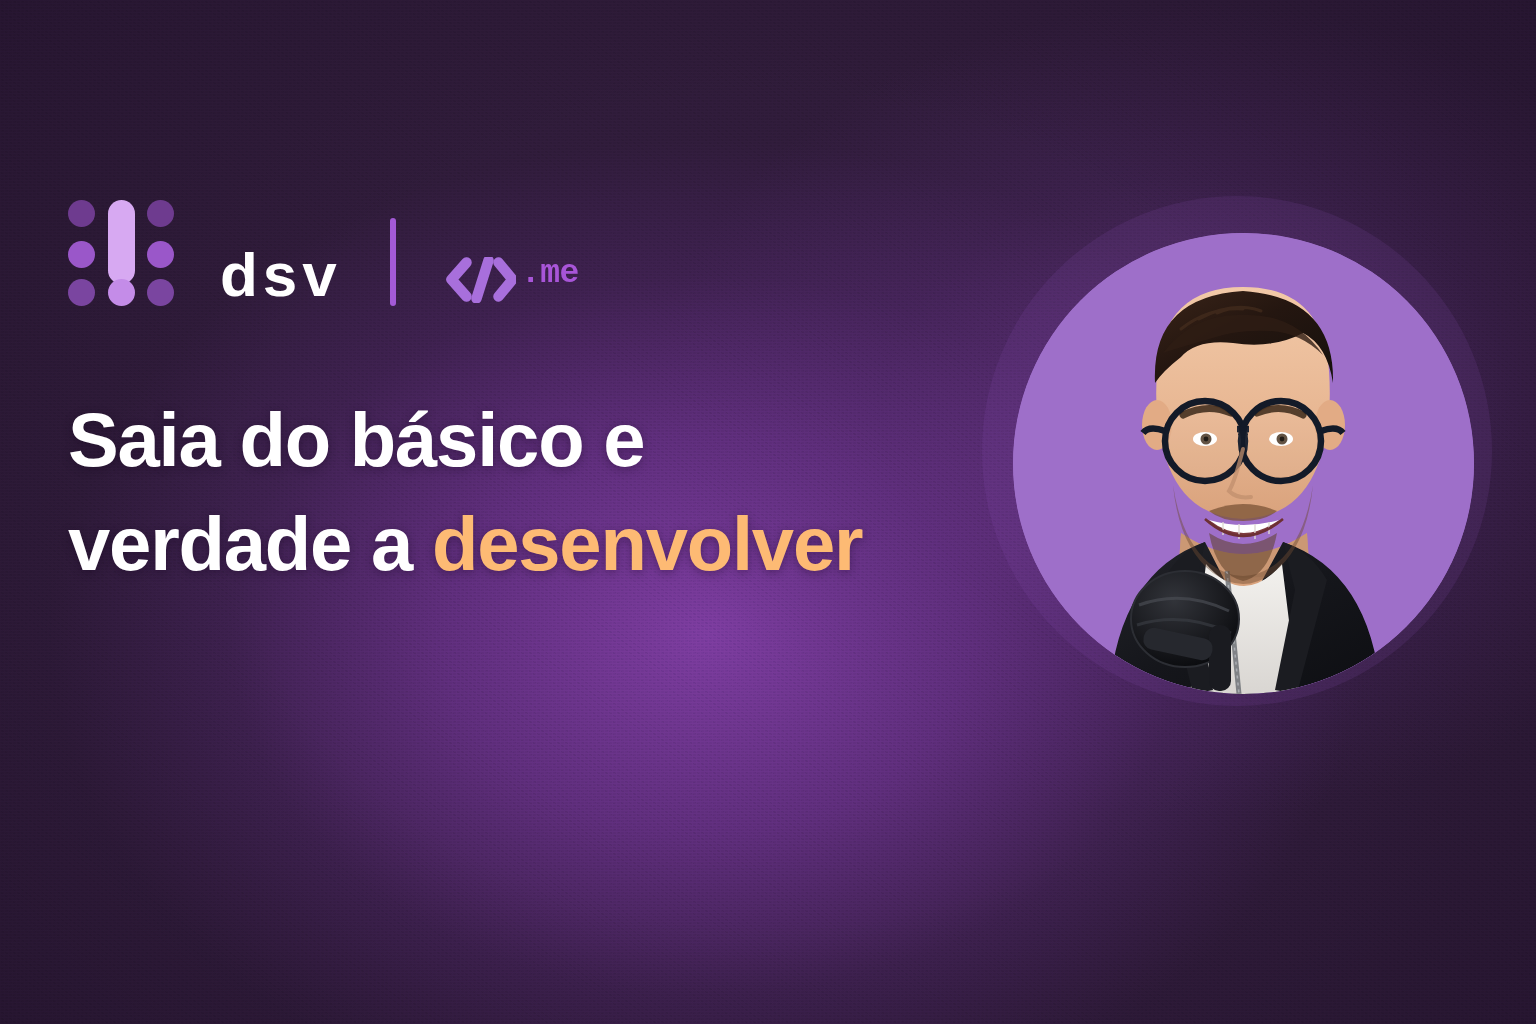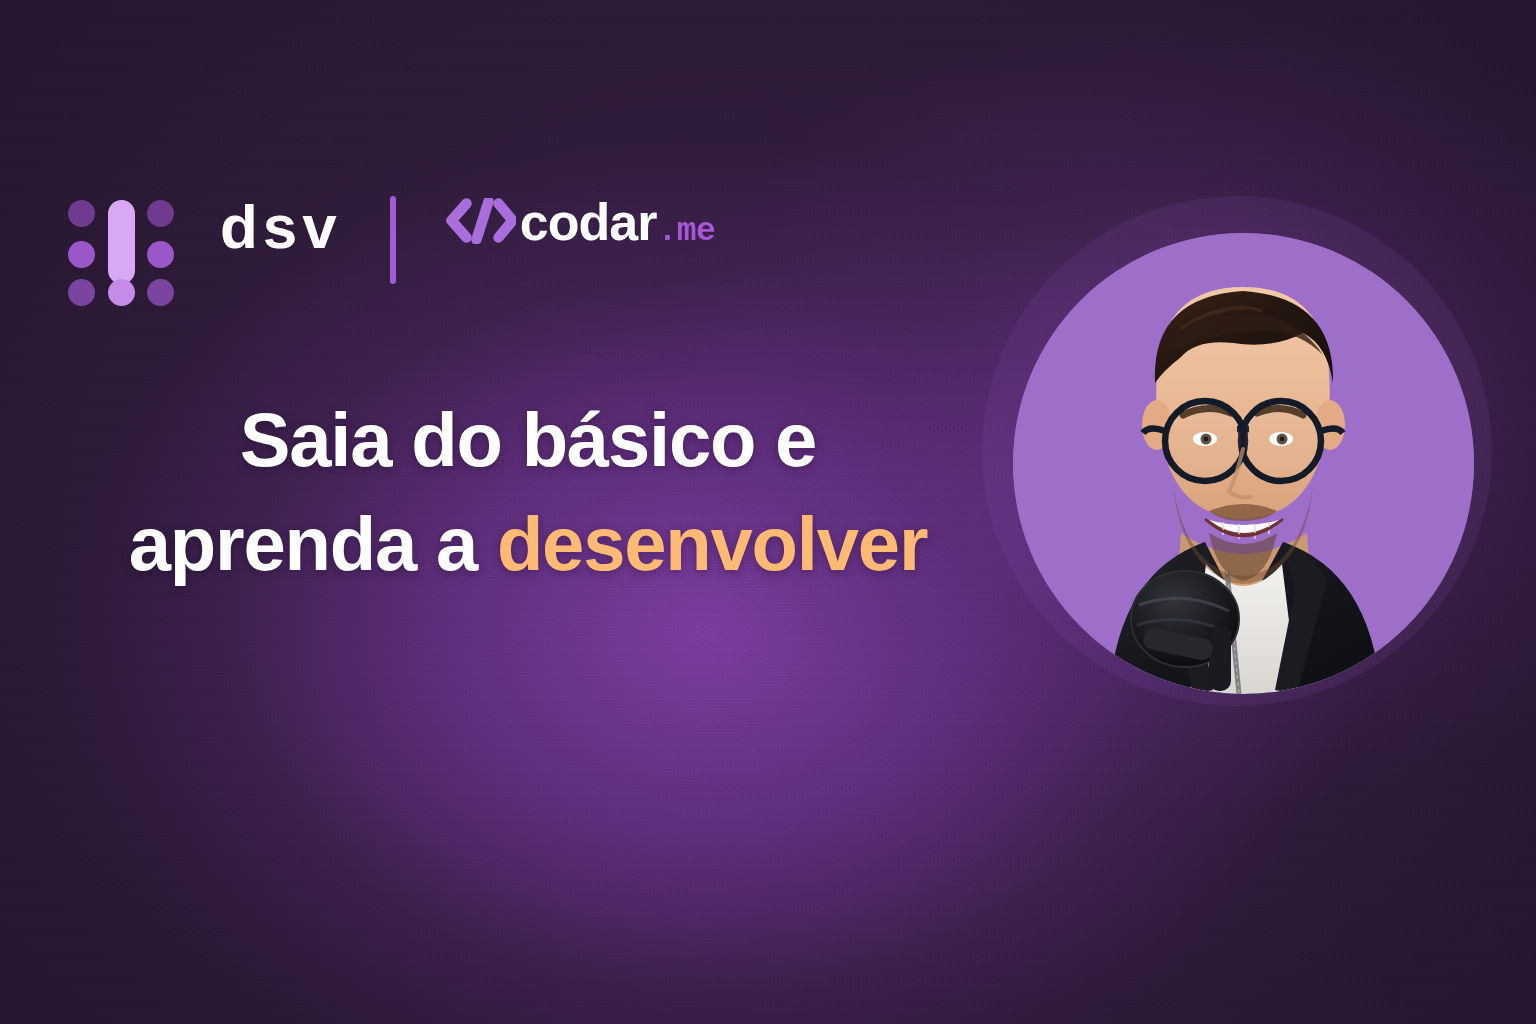--- a/index.html
+++ b/index.html
@@ -57,21 +57,21 @@
       repeating-linear-gradient(90deg,  rgba(255,255,255,.7) 0 1px, rgba(0,0,0,0) 1px 4px),
       repeating-linear-gradient(37deg,  rgba(0,0,0,.9)      0 1px, rgba(0,0,0,0) 1px 5px);
     mix-blend-mode:overlay;
     pointer-events:none;
   }
 
   
   .logo-row {
     position:absolute;
     left:68px; top:196px;
-    display:flex; align-items:flex-start;
+    display:flex; align-items:flex-end;
   }
 
   
   .dsv-mark {
     position:relative;
     width:106px; height:110px;
     flex:none;
   }
   .dsv-mark .dot {
     position:absolute;
@@ -142,21 +142,21 @@
     position:absolute;
     left:68px; top:388px;
     width:920px;
     font-size:76px;
     font-weight:bold;
     line-height:104px;
     letter-spacing:-1.2px;
     font-family:"Liberation Sans", sans-serif;
     text-shadow:0 2px 10px rgba(20,6,30,0.35);
   }
-  .headline .ln { display:block; white-space:nowrap;text-align:center; }
+  .headline .ln { display:block; white-space:nowrap; }
   .w-white  { color:#ffffff; }
   .w-purple { color:#fdba74; }
 
   
   .portrait-wrap {
     position:absolute;
     left:982px; top:196px;
     width:522px; height:522px;
   }
   .halo {
@@ -205,31 +205,30 @@
     <div class="logo-divider"></div>
 
     <div class="codar">
       <span class="codar-brackets">
         <svg width="70" height="46" viewBox="0 0 70 46" fill="none">
           <path d="M20.5 5.5 L5.5 22.5 L20.5 39.5" stroke="#a86fdc" stroke-width="10.5" stroke-linecap="round" stroke-linejoin="round"></path>
           <path d="M30.5 41.5 L42.5 3.5" stroke="#a86fdc" stroke-width="10.5" stroke-linecap="round" stroke-linejoin="round"></path>
           <path d="M52.5 5.5 L66.5 22.5 L52.5 39.5" stroke="#a86fdc" stroke-width="10.5" stroke-linecap="round" stroke-linejoin="round"></path>
         </svg>
       </span>
-      <span class="codar-name">codar</span>
       <span class="codar-tld">.me</span>
     </div>
   </div>
 
   <h1 class="headline">
     <span class="ln">
       <span class="w-white">Saia do básico e</span>
     </span>
     <span class="ln">
-      <span class="w-white">aprenda a </span><span class="w-purple">desenvolver</span>
+      <span class="w-white">verdade a </span><span class="w-purple">desenvolver</span>
     </span>
   </h1>
 
   <div class="portrait-wrap">
     <div class="halo"></div>
     <div class="avatar-circle">
       <svg class="avatar-svg" width="461" height="461" viewBox="0 0 461 461">
         <defs>
           <clipPath id="circClip">
               <circle cx="230.5" cy="230.5" r="230.5"></circle>

